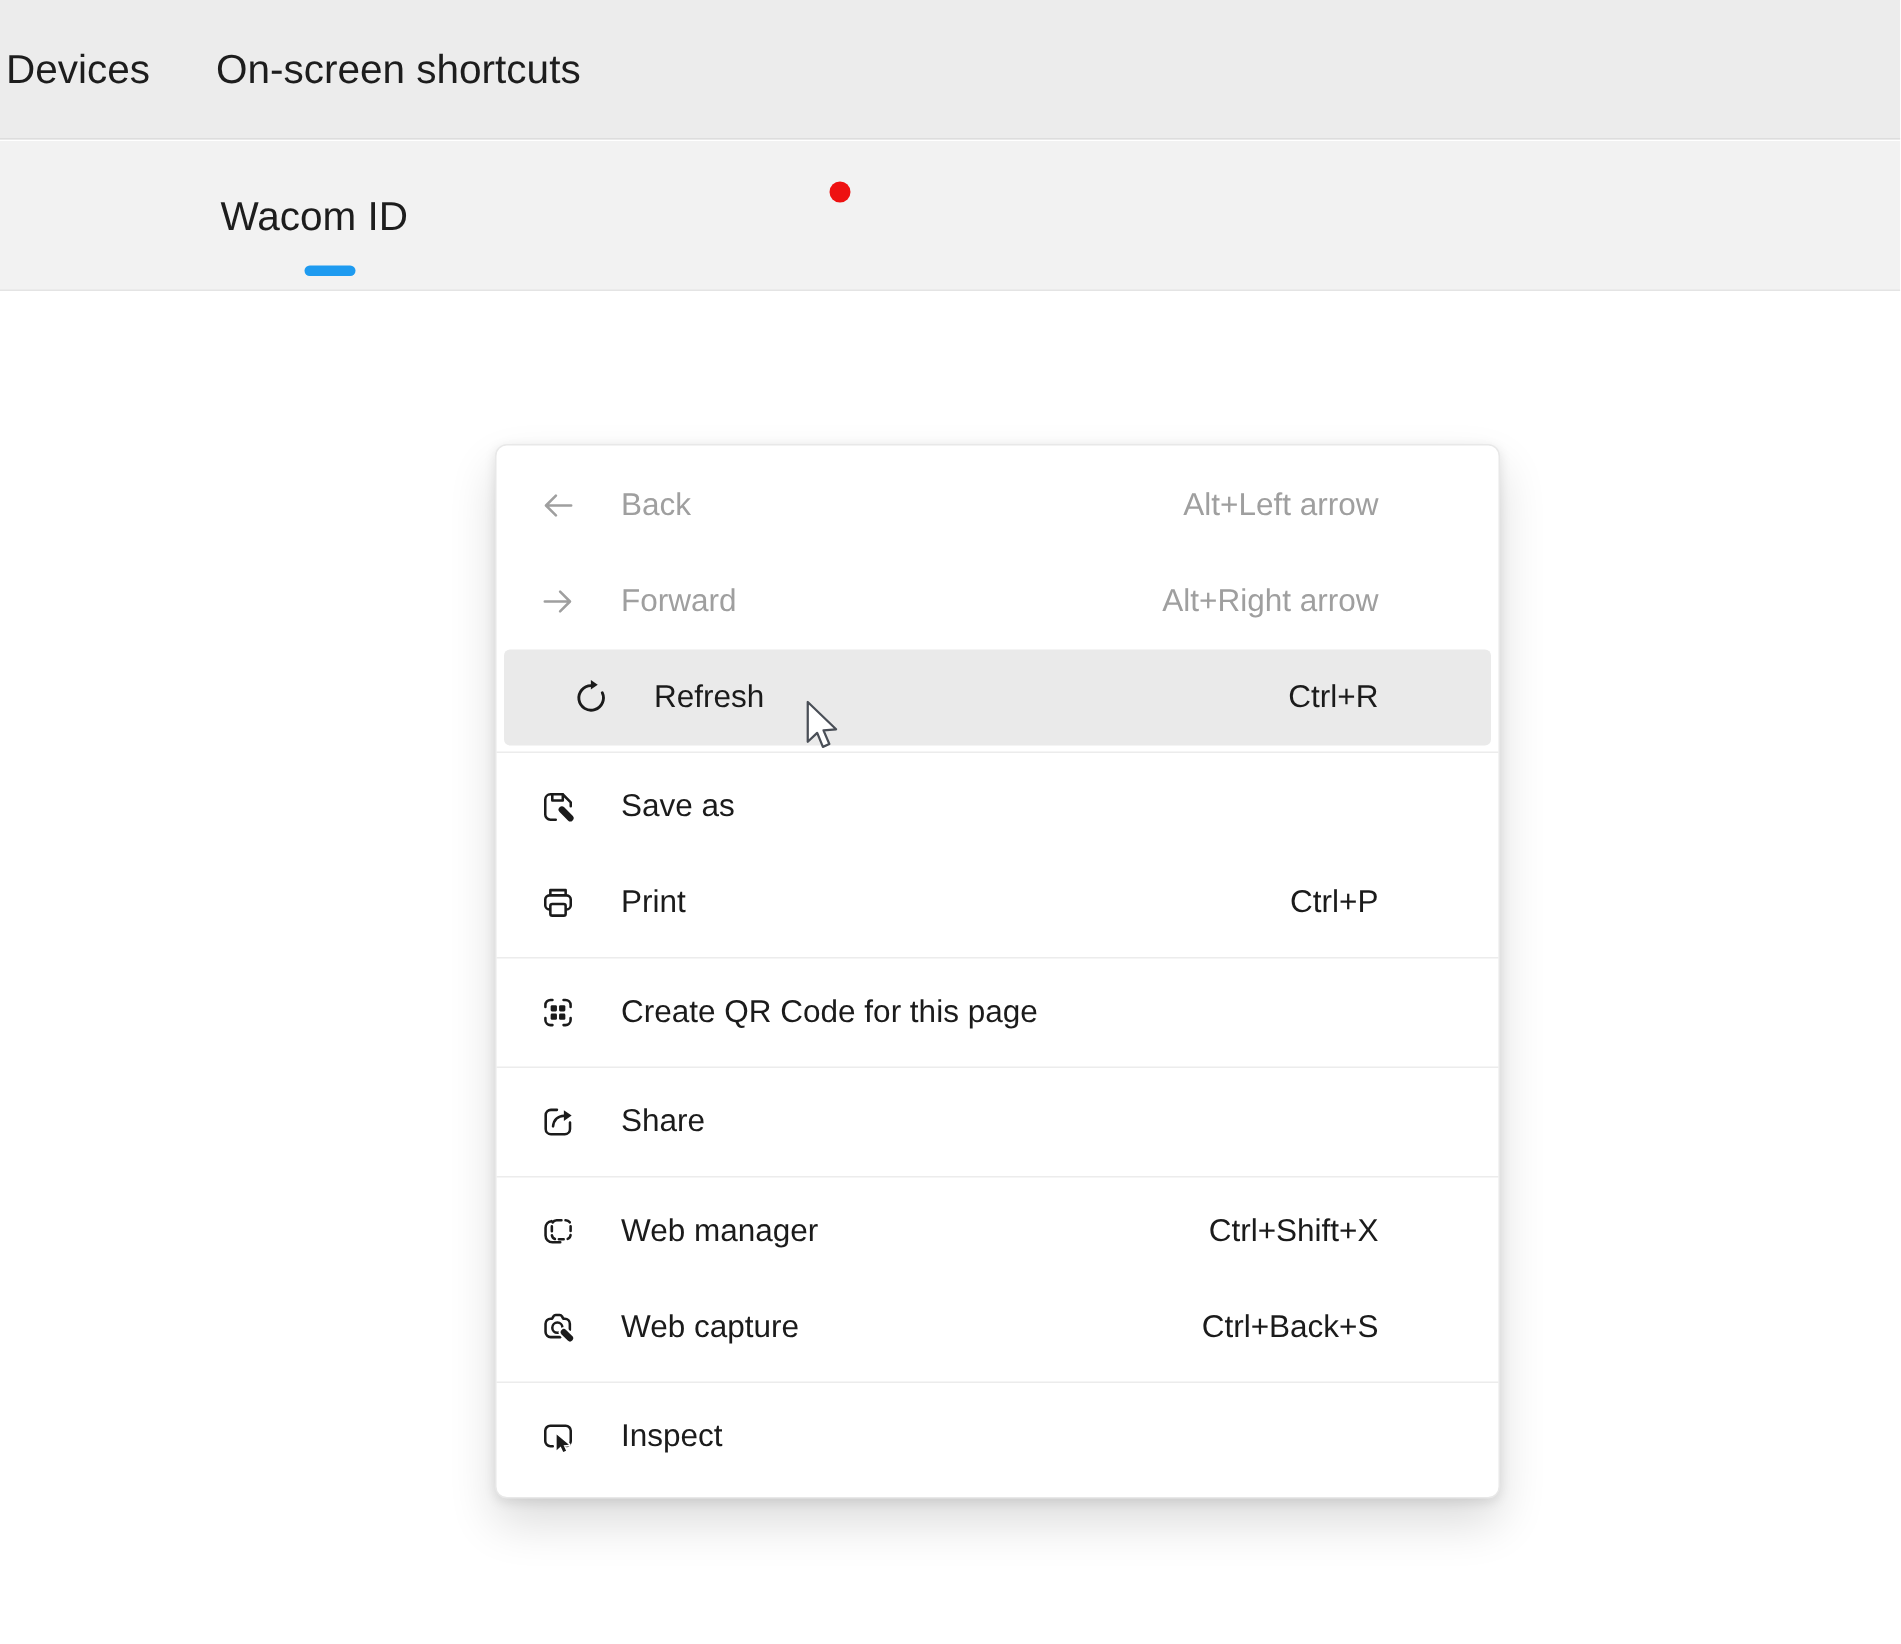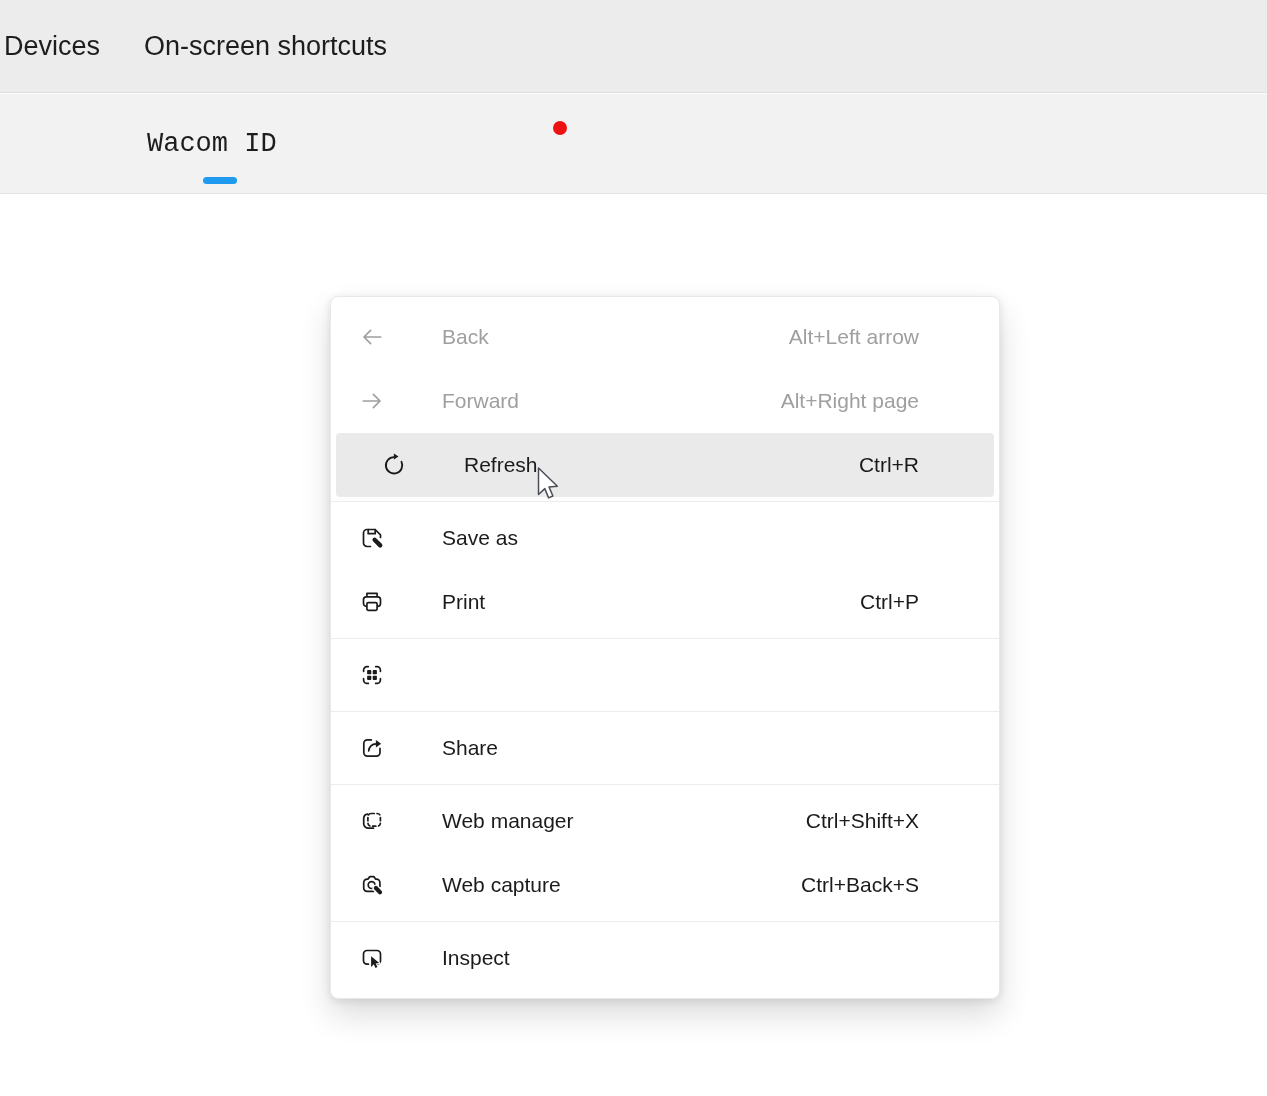--- a/index.html
+++ b/index.html
@@ -8,34 +8,34 @@
   .screen { position:relative; width:1267px; height:1096px; background:#ffffff; overflow:hidden; }
 
   
   .topbar { position:absolute; left:0; top:0; width:1267px; height:93px;
             background:#ececec; border-bottom:1px solid #ddd; }
   .topnav-item { position:absolute; top:0; height:92px; display:flex; align-items:center;
                  font-size:27px; color:#1d1d1d; cursor:default; white-space:nowrap; }
 
   
   .subnav { position:absolute; left:0; top:94px; width:1267px; height:100px;
-            background:#f2f2f2; border-bottom:1px solid #e4e4e4;font-family:Liberation Mono, monospace; }
+            background:#f2f2f2; border-bottom:1px solid #e4e4e4; }
   .tab { position:absolute; top:0; height:100px; display:flex; align-items:center;
          font-size:27px; color:#1d1d1d; white-space:nowrap; }
   .tab-indicator { position:absolute; width:34px; height:7px; border-radius:4px; }
   .notif-dot { position:absolute; width:14px; height:14px; border-radius:50%; }
 
   .content { position:absolute; left:0; top:195px; width:1267px; height:901px; background:#fff; }
 
   
   .context-menu { position:absolute; left:330px; top:296px; width:670px;
                   background:#fff; border:1px solid #e8e8e8; border-radius:8px;
                   padding:8px 0; box-shadow:0 16px 32px rgba(0,0,0,.14), 0 2px 8px rgba(0,0,0,.10); }
   .menu-item { display:flex; align-items:center; height:64px; margin:0 5px;
-               padding:0 75px 0 23px; border-radius:4px; font-size:21px; color:#1b1b1b;gap:28px; }
+               padding:0 75px 0 23px; border-radius:4px; font-size:21px; color:#1b1b1b; }
   .menu-item.highlighted { background:#eaeaea;padding-left:45px; }
   .menu-item.disabled { color:#9f9f9f; }
   .mi-icon { flex:none; width:26px; height:26px; margin-right:29px; }
   .mi-icon svg { width:26px; height:26px; display:block; }
   .mi-label { white-space:nowrap; }
   .mi-shortcut { margin-left:auto; white-space:nowrap; }
   .menu-separator { height:1px; background:#ececec; margin:4px 0; }
 
   .cursor { position:absolute; left:537px; top:467px; width:22px; height:34px; z-index:10; }
 </style>
@@ -71,21 +71,21 @@
         <span class="mi-label">Back</span>
         <span class="mi-shortcut">Alt+Left arrow</span>
       </div>
       <div class="menu-item disabled">
         <span class="mi-icon">
           <svg viewBox="0 0 26 26">
             <path d="M4.2 13h16.6M14.4 6.4 21 13l-6.6 6.6" fill="none" stroke="currentColor" stroke-width="1.7" stroke-linecap="round" stroke-linejoin="round"></path>
           </svg>
         </span>
         <span class="mi-label">Forward</span>
-        <span class="mi-shortcut">Alt+Right page</span>
+        <span class="mi-shortcut">Alt+Right arrow</span>
       </div>
       <div class="menu-item highlighted">
         <span class="mi-icon">
           <svg viewBox="0 0 26 26">
             <path d="M13 5.1a8.2 8.2 0 1 0 7.5 4.7" fill="none" stroke="currentColor" stroke-width="1.9" stroke-linecap="round"></path>
             <path d="M12.9 1.4l4.6 3.1-4.6 3.1z" fill="currentColor"></path>
           </svg>
         </span>
         <span class="mi-label">Refresh</span>
         <span class="mi-shortcut">Ctrl+R</span>
@@ -123,20 +123,21 @@
               <path d="M9.3 4.6H8A3.4 3.4 0 0 0 4.6 8v1.3M16.7 4.6H18A3.4 3.4 0 0 1 21.4 8v1.3M9.3 21.4H8A3.4 3.4 0 0 1 4.6 18v-1.3M16.7 21.4H18a3.4 3.4 0 0 0 3.4-3.4v-1.3"></path>
             </g>
             <g fill="currentColor">
               <rect x="8.1" y="8.1" width="4.2" height="4.2" rx="0.9"></rect>
               <rect x="13.7" y="8.1" width="4.2" height="4.2" rx="0.9"></rect>
               <rect x="8.1" y="13.7" width="4.2" height="4.2" rx="0.9"></rect>
               <rect x="13.7" y="13.7" width="4.2" height="4.2" rx="0.9"></rect>
             </g>
           </svg>
         </span>
+        <span class="mi-label">Create QR Code for this page</span>
       </div>
       <div class="menu-separator"></div>
       <div class="menu-item">
         <span class="mi-icon">
           <svg viewBox="0 0 26 26">
             <path d="M12.3 4.9H8.3A3.5 3.5 0 0 0 4.8 8.4v9.2a3.5 3.5 0 0 0 3.5 3.5h9.2a3.5 3.5 0 0 0 3.5-3.5v-4.2" fill="none" stroke="currentColor" stroke-width="1.7" stroke-linecap="round"></path>
             <path d="M9.7 15.9c.5-4.5 3.3-6.9 7.6-7.1" fill="none" stroke="currentColor" stroke-width="1.7" stroke-linecap="round"></path>
             <path d="M16.9 5.1l5.2 3.6-5.2 3.7z" fill="currentColor"></path>
           </svg>
         </span>

